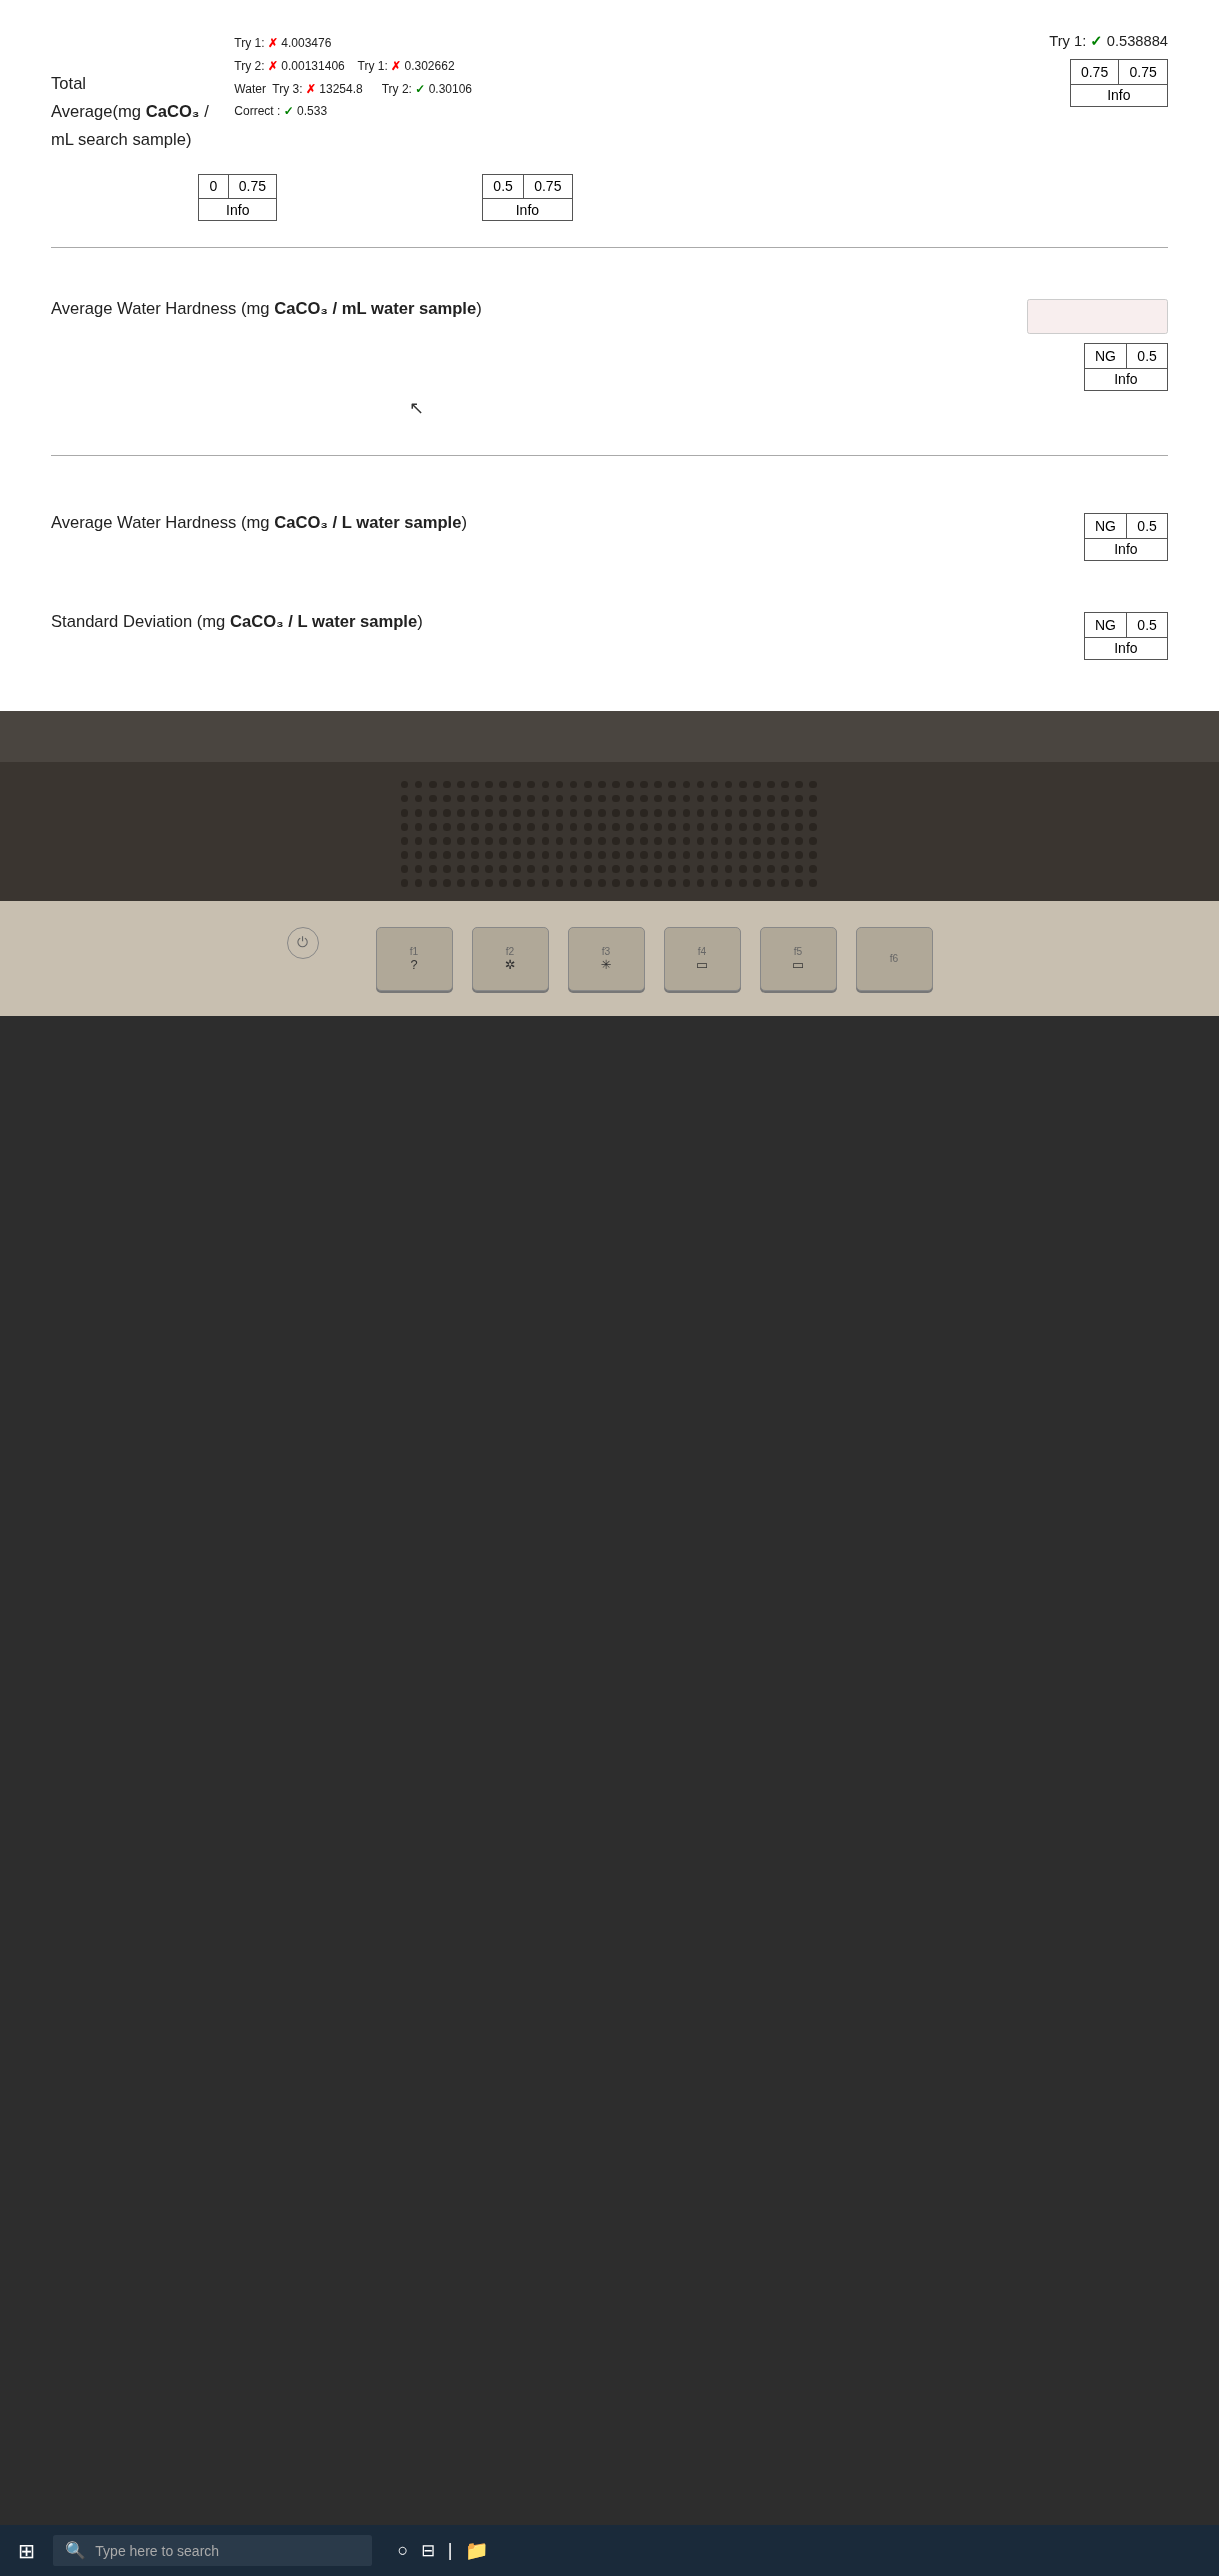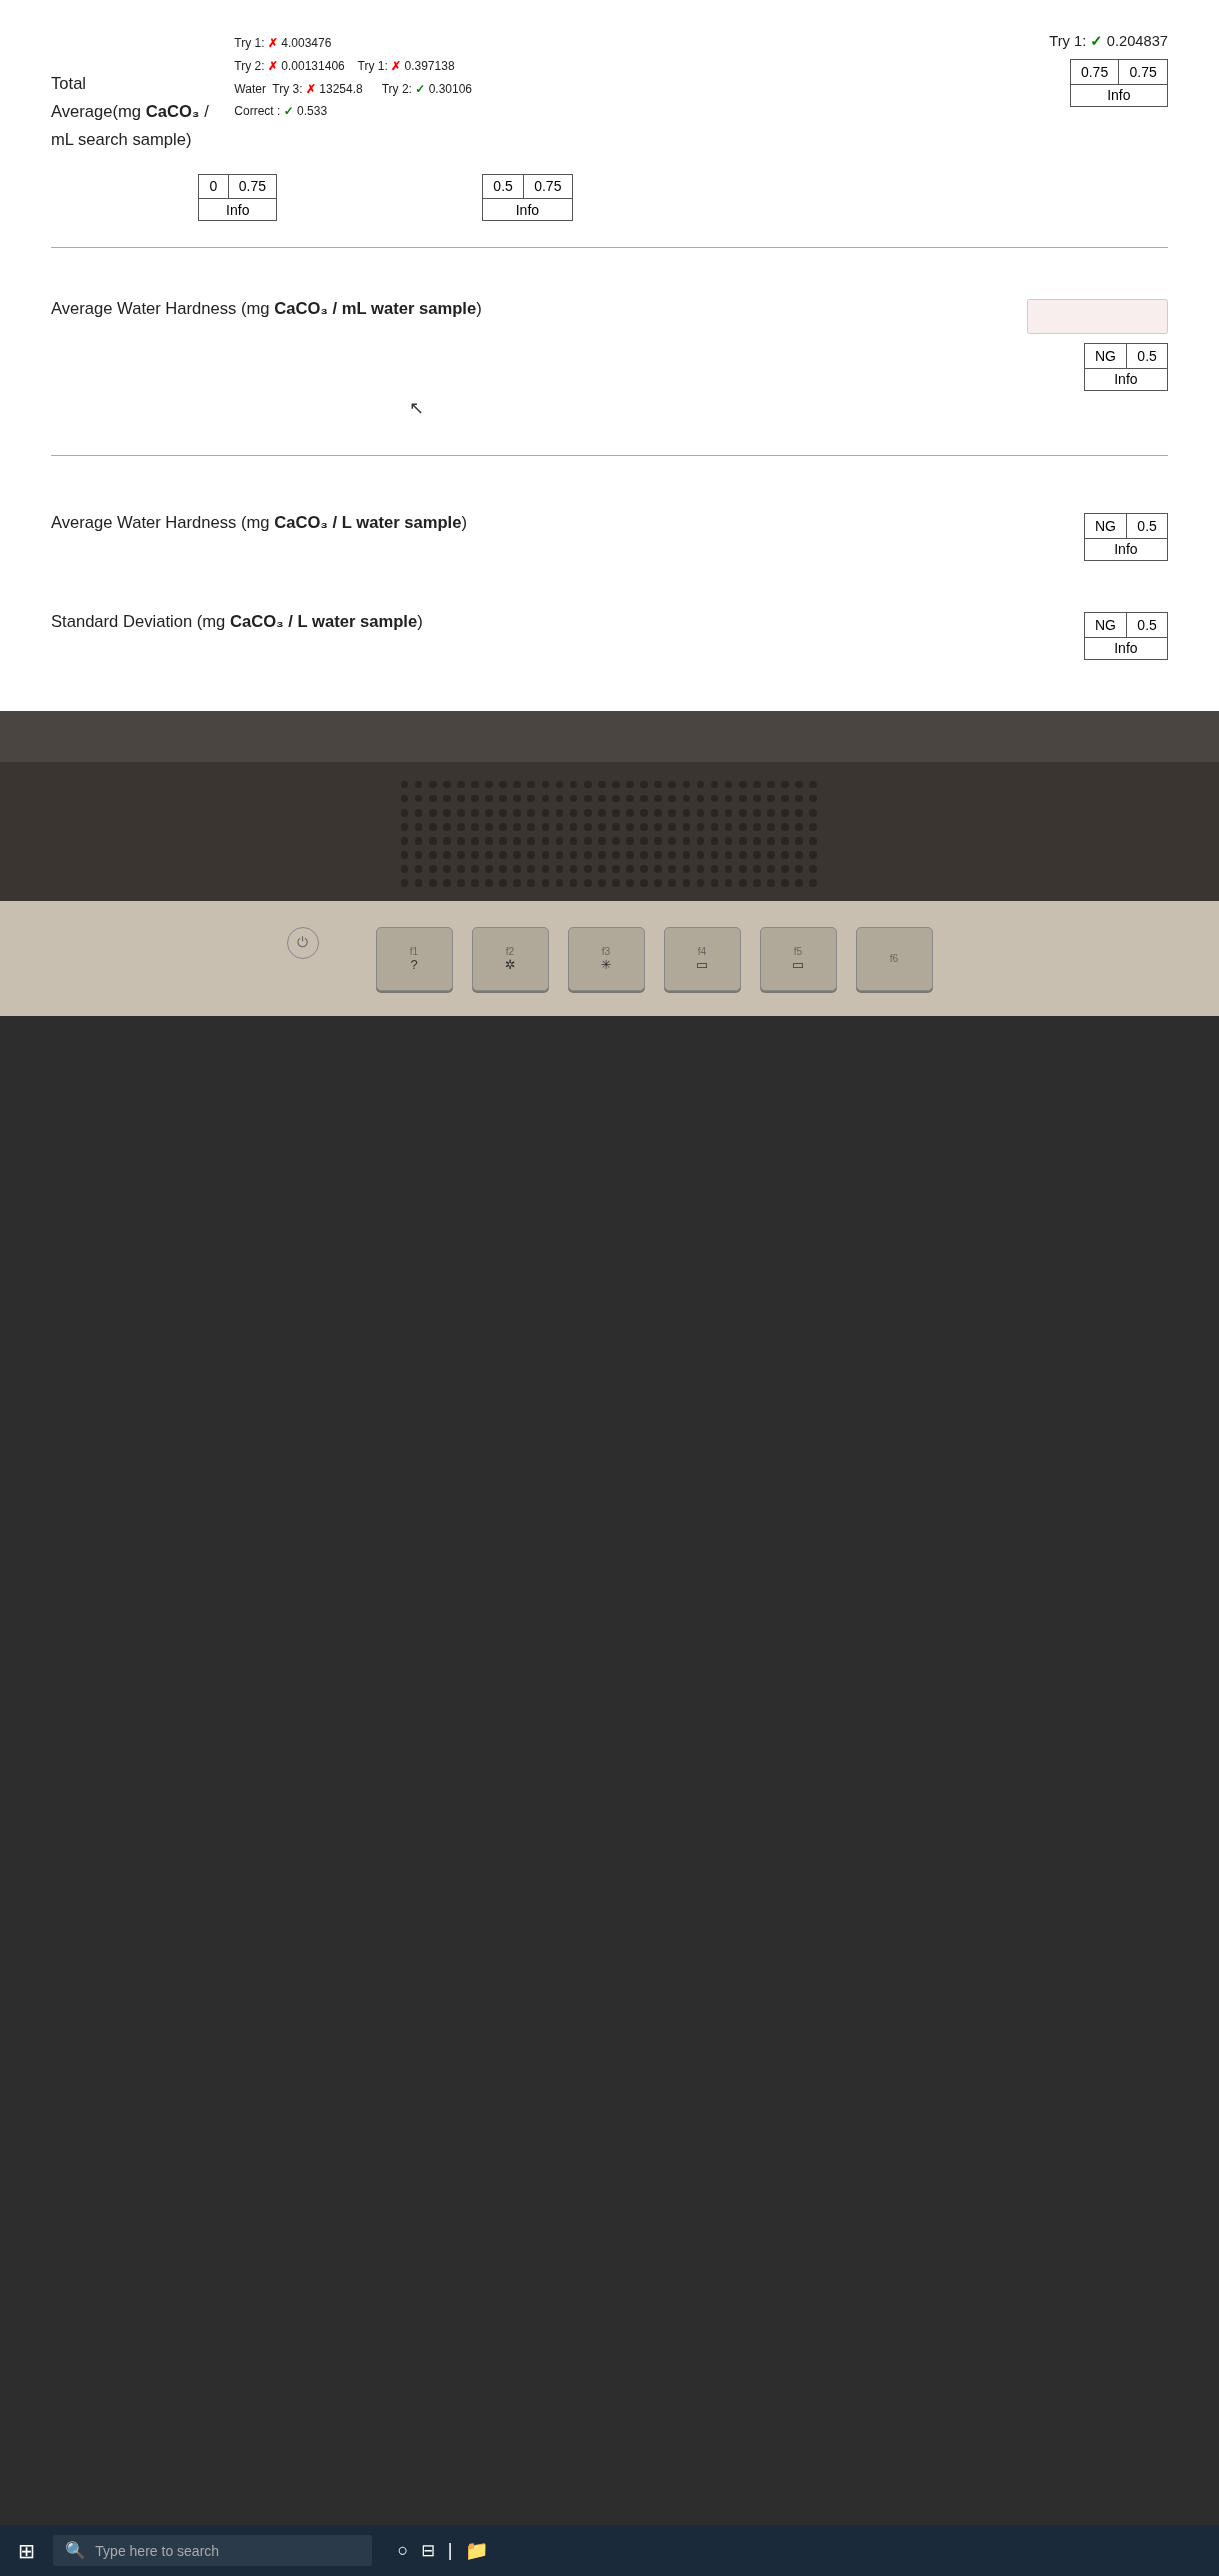--- a/index.html
+++ b/index.html
@@ -150,21 +150,21 @@
           </div>
           <div style="display:flex; gap:12.8px;">
             <span>
               <span>Try 2:</span>
               <span style="color:red; font-weight:bold;">✗</span>
               <span>0.00131406</span>
             </span>
             <span>
               <span>Try 1:</span>
               <span style="color:red; font-weight:bold;">✗</span>
-              <span>0.397138</span>
+              <span>0.302662</span>
             </span>
           </div>
           <div style="display:flex; align-items:center;">
             <span style="margin-right:6.4px;">Water</span>
             <span>
               <span>Try 3:</span>
               <span style="color:red; font-weight:bold;">✗</span>
               <span>13254.8</span>
             </span>
             <span style="margin-left:19px;">
@@ -179,21 +179,21 @@
             <span>0.533</span>
           </div>
         </div>
       </div>
 
       <div style="display:flex; flex-direction:column; align-items:flex-end; gap:10.2px;">
 
         <div style="font-size:14.7px; color:#222;">
           <span>Try 1:</span>
           <span style="color:green; font-weight:bold;">✓</span>
-          <span>0.204837</span>
+          <span>0.538884</span>
         </div>
 
         <table class="score-table">
           <tbody>
               <tr>
             <td>0.75</td>
             <td>0.75</td>
           </tr>
           <tr class="info-row">
             <td colspan="2">Info</td>

